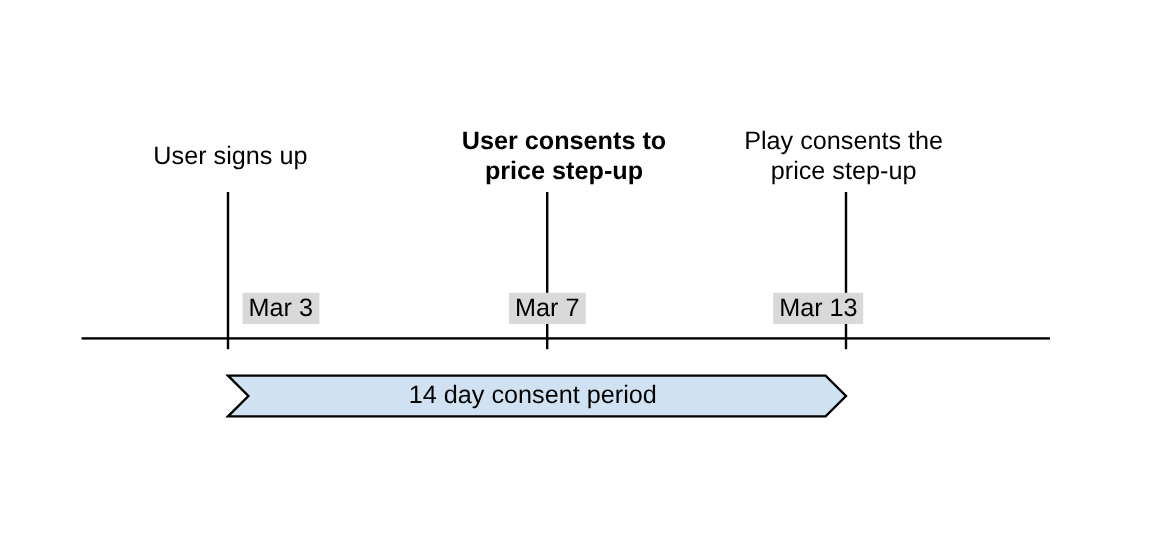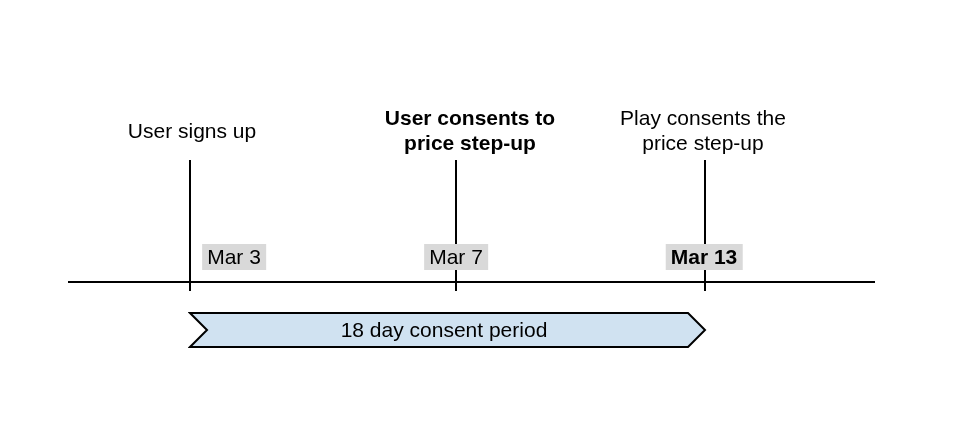--- a/index.html
+++ b/index.html
@@ -59,21 +59,21 @@
     top: 244px;
     transform: translateX(-50%);
     background: var(--date-bg, #d9d9d9);
     font-size: 21px;
     line-height: 26px;
     padding: 0 5px;
     white-space: nowrap;
   }
   .date-chip.d1 { left: 190px; margin-left: 44px; }
   .date-chip.d2 { left: 456px; text-align: center; }
-  .date-chip.d3 { left: 704px; font-weight: bold; }
+  .date-chip.d3 { left: 682px; }
 
   .banner-svg {
     position: absolute;
     left: 188px;
     top: 311px;
     width: 520px;
     height: 38px;
   }
   .banner-label {
     position: absolute;
@@ -105,15 +105,15 @@
 
   <div class="axis"></div>
 
   <div class="date-chip d1">Mar 3</div>
   <div class="date-chip d2">Mar 7</div>
   <div class="date-chip d3">Mar 13</div>
 
   <svg class="banner-svg" viewBox="0 0 520 38" aria-hidden="true">
     <polygon points="2,2 500,2 517,19 500,36 2,36 19,19" fill="#d0e2f1" stroke="#000000" stroke-width="2" stroke-linejoin="miter"></polygon>
   </svg>
-  <div class="banner-label">18 day consent period</div>
+  <div class="banner-label">14 day consent period</div>
 
 </div>
 
 </body></html>

